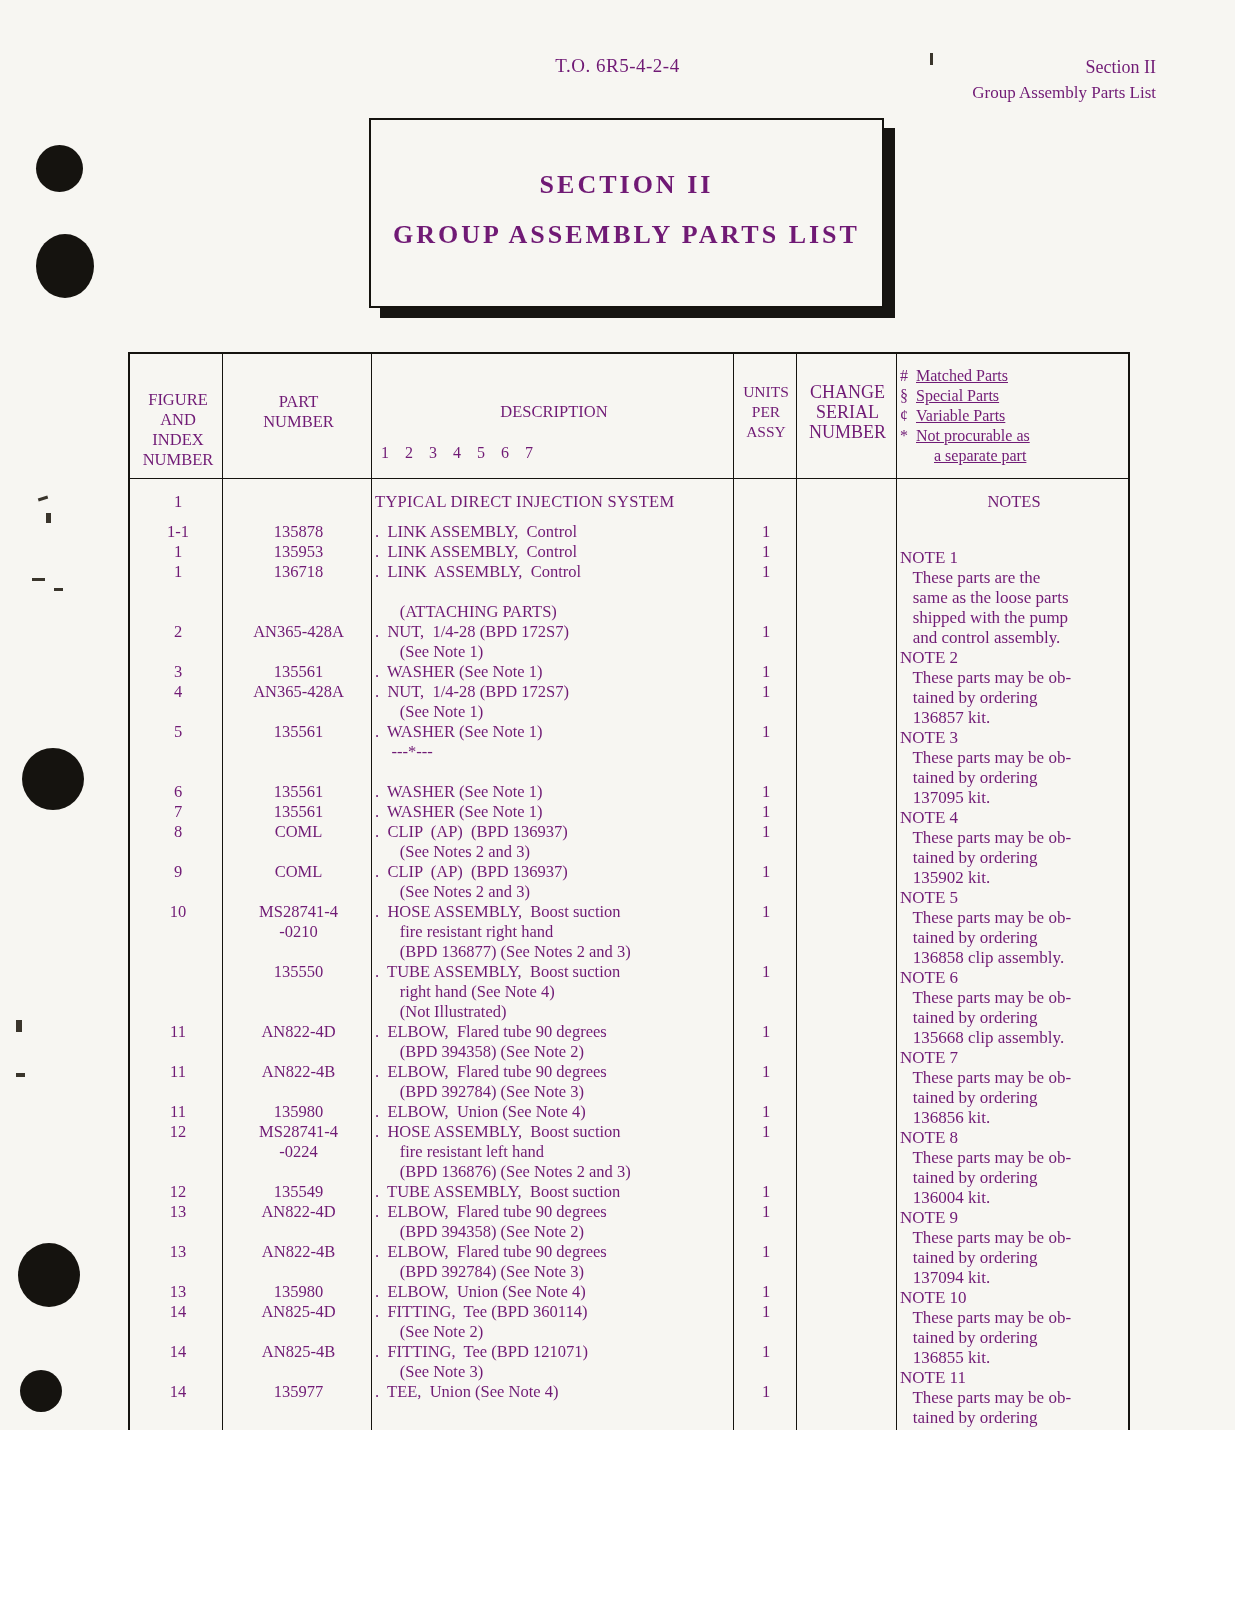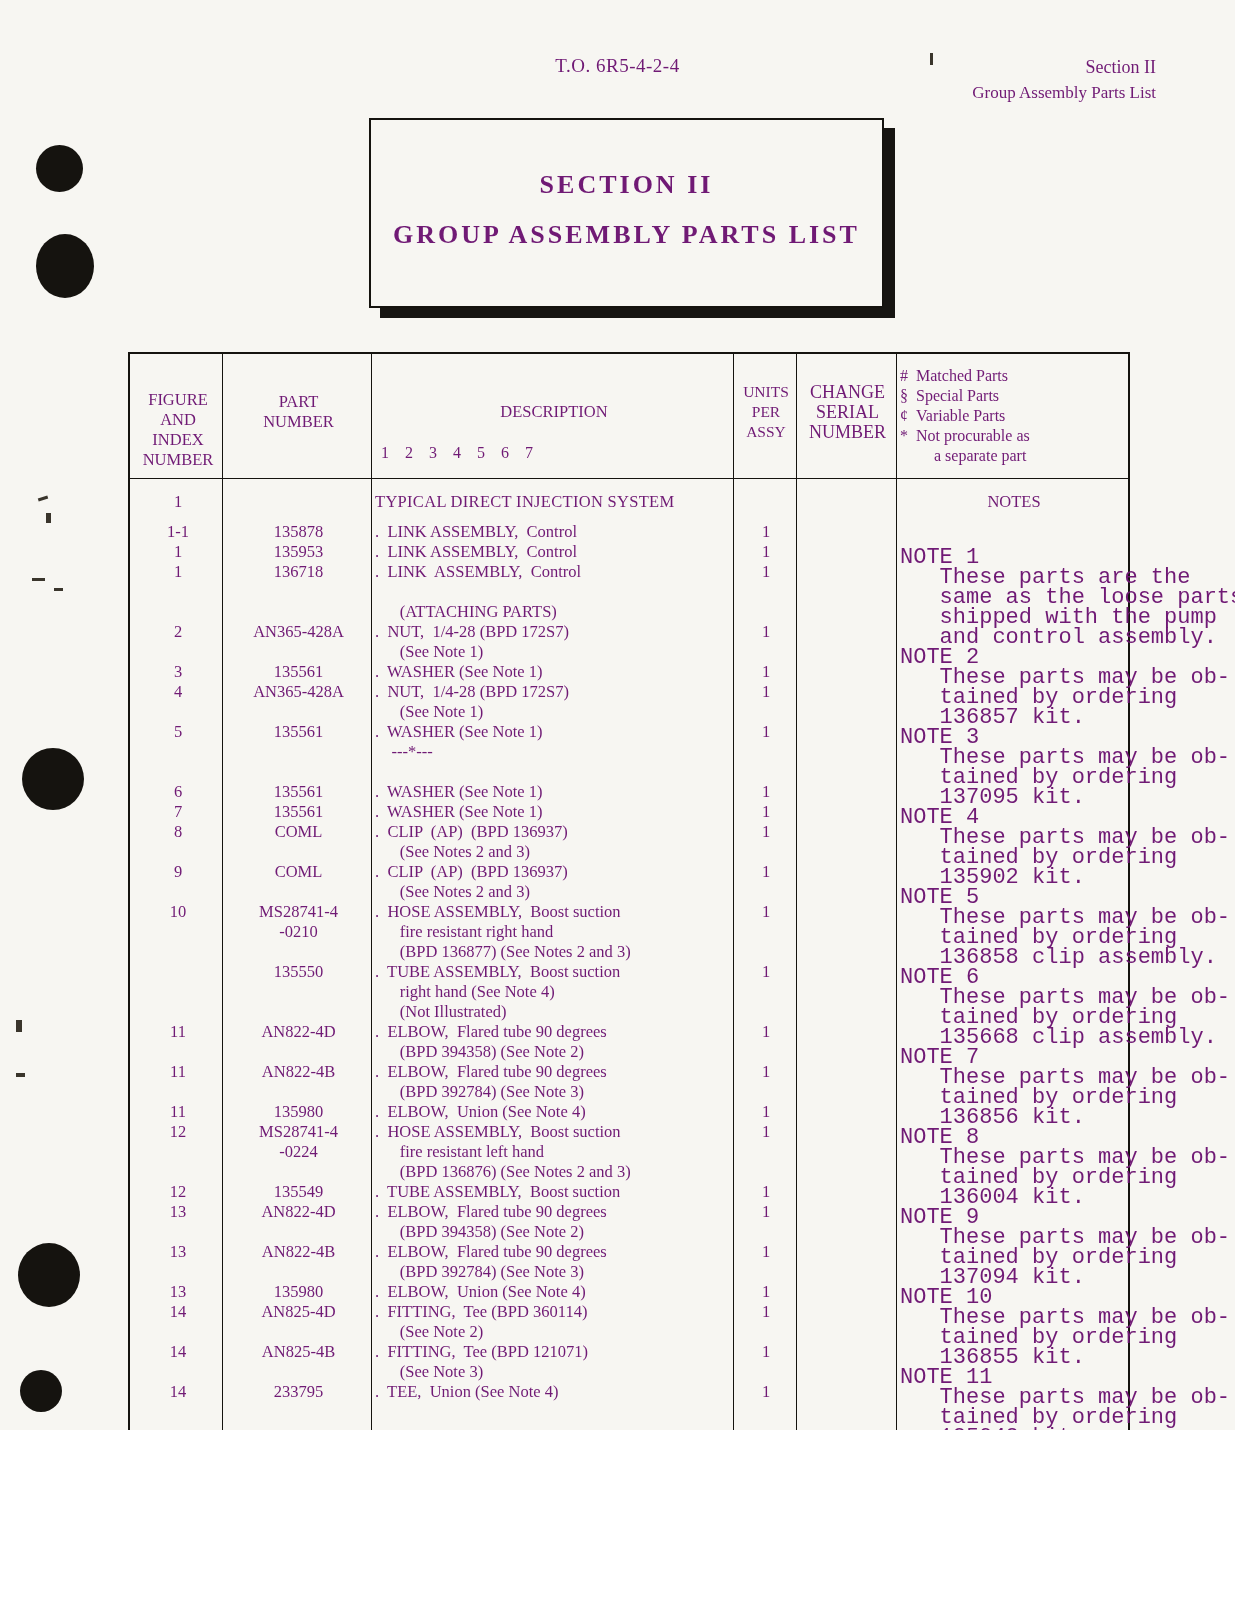--- a/index.html
+++ b/index.html
@@ -180,20 +180,21 @@
   .rows {
     position: absolute;
     top: 44px;
     left: 0;
     width: 100%;
   }
   .row {
     position: relative;
     height: 20px;
     line-height: 20px;
+    text-decoration: underline;
   }
   .row .c-fig {
     position: absolute;
     left: 4px;
     width: 88px;
     text-align: center;
   }
   .row .c-part {
     position: absolute;
     left: 96px;
@@ -218,23 +219,22 @@
     width: 95px;
     text-align: center;
   }
 
   
   .notescol {
     position: absolute;
     left: 770px;
     top: 70px;
     width: 232px;
-    font-size: 22px;
+    font-size: 17px;
     line-height: 20px;
-    font-family: Liberation Mono, monospace;
   }
   .notescol .nrow { height: 20px; white-space: pre; }
 
   .pagenum {
     position: absolute;
     right: 98px;
     top: 1490px;
     font-size: 18px;
   }
 </style>
@@ -599,21 +599,21 @@
           </div>
           <div class="row">
             <span class="c-fig"></span>
             <span class="c-part"></span>
             <span class="c-desc">      (See Note 3)</span>
             <span class="c-units"></span>
             <span class="c-chg"></span>
           </div>
           <div class="row">
             <span class="c-fig">14</span>
-            <span class="c-part">233795</span>
+            <span class="c-part">135977</span>
             <span class="c-desc">.  TEE,  Union (See Note 4)</span>
             <span class="c-units">1</span>
             <span class="c-chg"></span>
           </div>
         </div>
 
       <div class="notescol" id="notes-container">
           <div class="nrow">NOTE 1</div>
           <div class="nrow">   These parts are the</div>
           <div class="nrow">   same as the loose parts</div>

